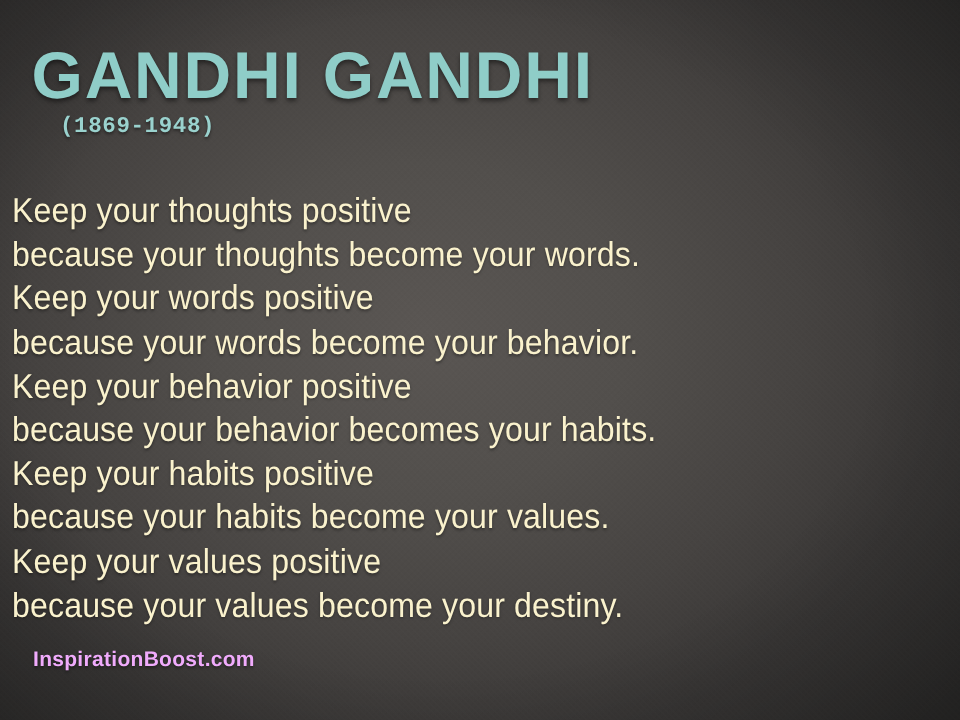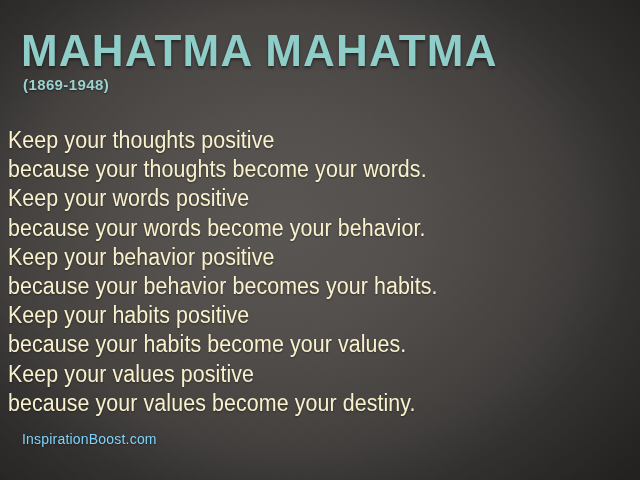--- a/index.html
+++ b/index.html
@@ -77,23 +77,23 @@
     font-family: "Liberation Sans", sans-serif;
     font-size: 44px;
     font-weight: bold;
     letter-spacing: 1.2px;
     line-height: 46px;
     white-space: nowrap;
     text-shadow: 0 2px 3px rgba(0,0,0,0.45);
   }
 
   #poster-dates {
-    margin: 2px 0 0 2px;
+    margin: 2px 0 0 19px;
     color: #9ad2ce;
-    font-family: Liberation Sans, sans-serif;
+    font-family: Liberation Mono, monospace;
     font-size: 15px;
     font-weight: bold;
     letter-spacing: 0.4px;
     line-height: 17px;
     white-space: nowrap;
     text-shadow: 0 1px 2px rgba(0,0,0,0.45);
   }
 
   
   #quote-block {
@@ -115,42 +115,42 @@
     transform: scaleX(0.93);
     transform-origin: left center;
     text-shadow: 0 1px 2px rgba(0,0,0,0.38);
   }
 
   
   #watermark {
     position: absolute;
     left: 22px;
     top: 431px;
-    color: #7dd3fc;
+    color: #f0abfc;
     font-family: "Liberation Sans", sans-serif;
     font-size: 14px;
-    font-weight: normal;
+    font-weight: bold;
     letter-spacing: 0.2px;
     white-space: nowrap;
     text-shadow: 0 1px 2px rgba(0,0,0,0.4);
   }
 </style>
 </head>
 <body>
 
 <div id="poster">
 
   <div id="bg-gradient"></div>
   <div id="bg-texture"></div>
   <div id="bg-vignette"></div>
 
   <div id="content">
 
     <div id="heading-block">
-      <h1 id="poster-title">MAHATMA MAHATMA</h1>
+      <h1 id="poster-title">GANDHI GANDHI</h1>
       <div id="poster-dates">(1869-1948)</div>
     </div>
 
     <div id="quote-block">
       <span class="quote-line">Keep your thoughts positive</span>
       <span class="quote-line">because your thoughts become your words.</span>
       <span class="quote-line">Keep your words positive</span>
       <span class="quote-line">because your words become your behavior.</span>
       <span class="quote-line">Keep your behavior positive</span>
       <span class="quote-line">because your behavior becomes your habits.</span>

